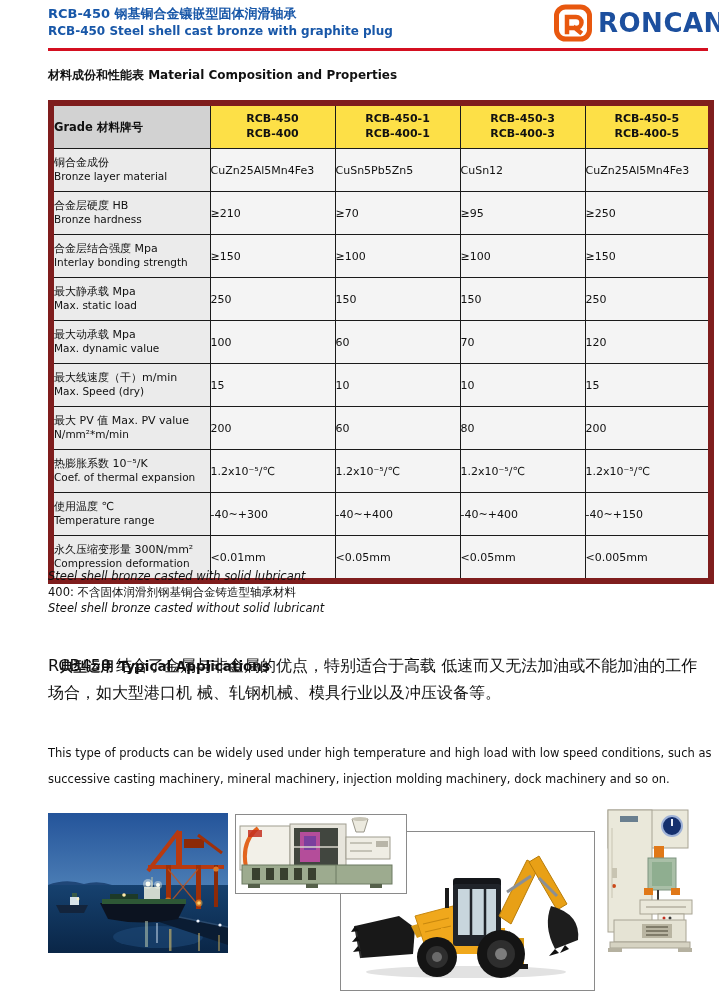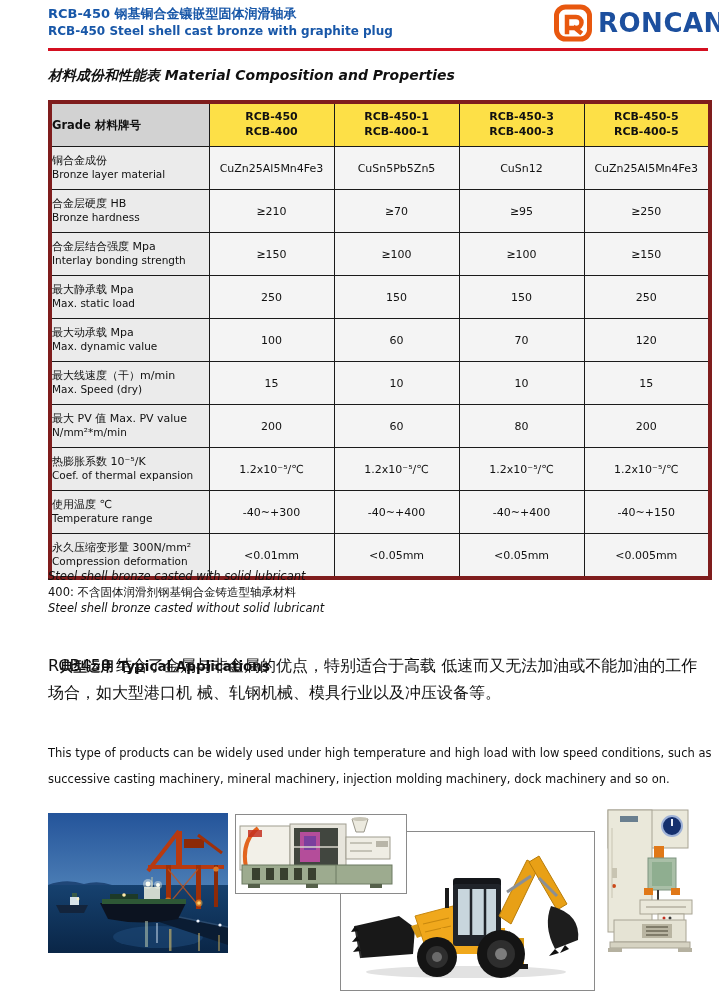--- a/index.html
+++ b/index.html
@@ -8,34 +8,34 @@
   .abs{position:absolute;}
 
   
   .title-cn{left:48px;top:5px;font-size:13px;font-weight:bold;color:#1857a8;}
   .title-en{left:48px;top:24px;font-size:12px;font-weight:bold;color:#1857a8;}
   .logo{left:553px;top:4px;display:flex;align-items:center;gap:5px;}
   .brand{font-size:26px;font-weight:bold;color:#1c4f9e;letter-spacing:.5px;line-height:1;}
   .rule{left:48px;top:48px;width:660px;height:3px;background:#d40f20;}
 
   
-  .h1{left:48px;top:67px;font-size:14px;font-weight:bold;font-style:italic;}
+  .h1{left:48px;top:67px;font-size:12px;font-weight:bold;}
   .h2{left:60px;top:658px;font-size:13.5px;font-weight:bold;}
 
   
   table.spec{left:48px;top:100px;width:660px;border-collapse:collapse;table-layout:fixed;
-             position:absolute;border:4px solid #7f1d1d;}
+             position:absolute;border:6px solid #7f1d1d;}
   table.spec td,table.spec th{border:1px solid #1a1a1a;height:42px;vertical-align:middle;
              padding:0;overflow:hidden;}
   .th{background:#fde047;font-weight:bold;font-size:11px;text-align:center;line-height:1.35;}
   .th-grade{background:#d2d2d2;font-weight:bold;font-size:11.5px;text-align:left;padding-left:9px;}
   td.lbl{background:#ebebeb;text-align:left;padding-left:9px;}
   td.lbl .cn{font-size:11px;line-height:1.3;}
   td.lbl .en{font-size:10.5px;line-height:1.3;}
-  td.val{background:#f4f4f4;text-align:center;font-size:11px;margin-left:9px;}
+  td.val{background:#f4f4f4;font-size:11px;margin-left:9px;}
 
   
   .notes{left:48px;top:568px;font-size:11.5px;line-height:16px;}
   .notes .en{font-style:italic;}
 
   
   .para-cn{left:48px;top:652px;width:662px;font-size:16px;line-height:27px;}
   .para-en{left:48px;top:740px;width:668px;font-size:11.5px;line-height:26px;}
 
   

